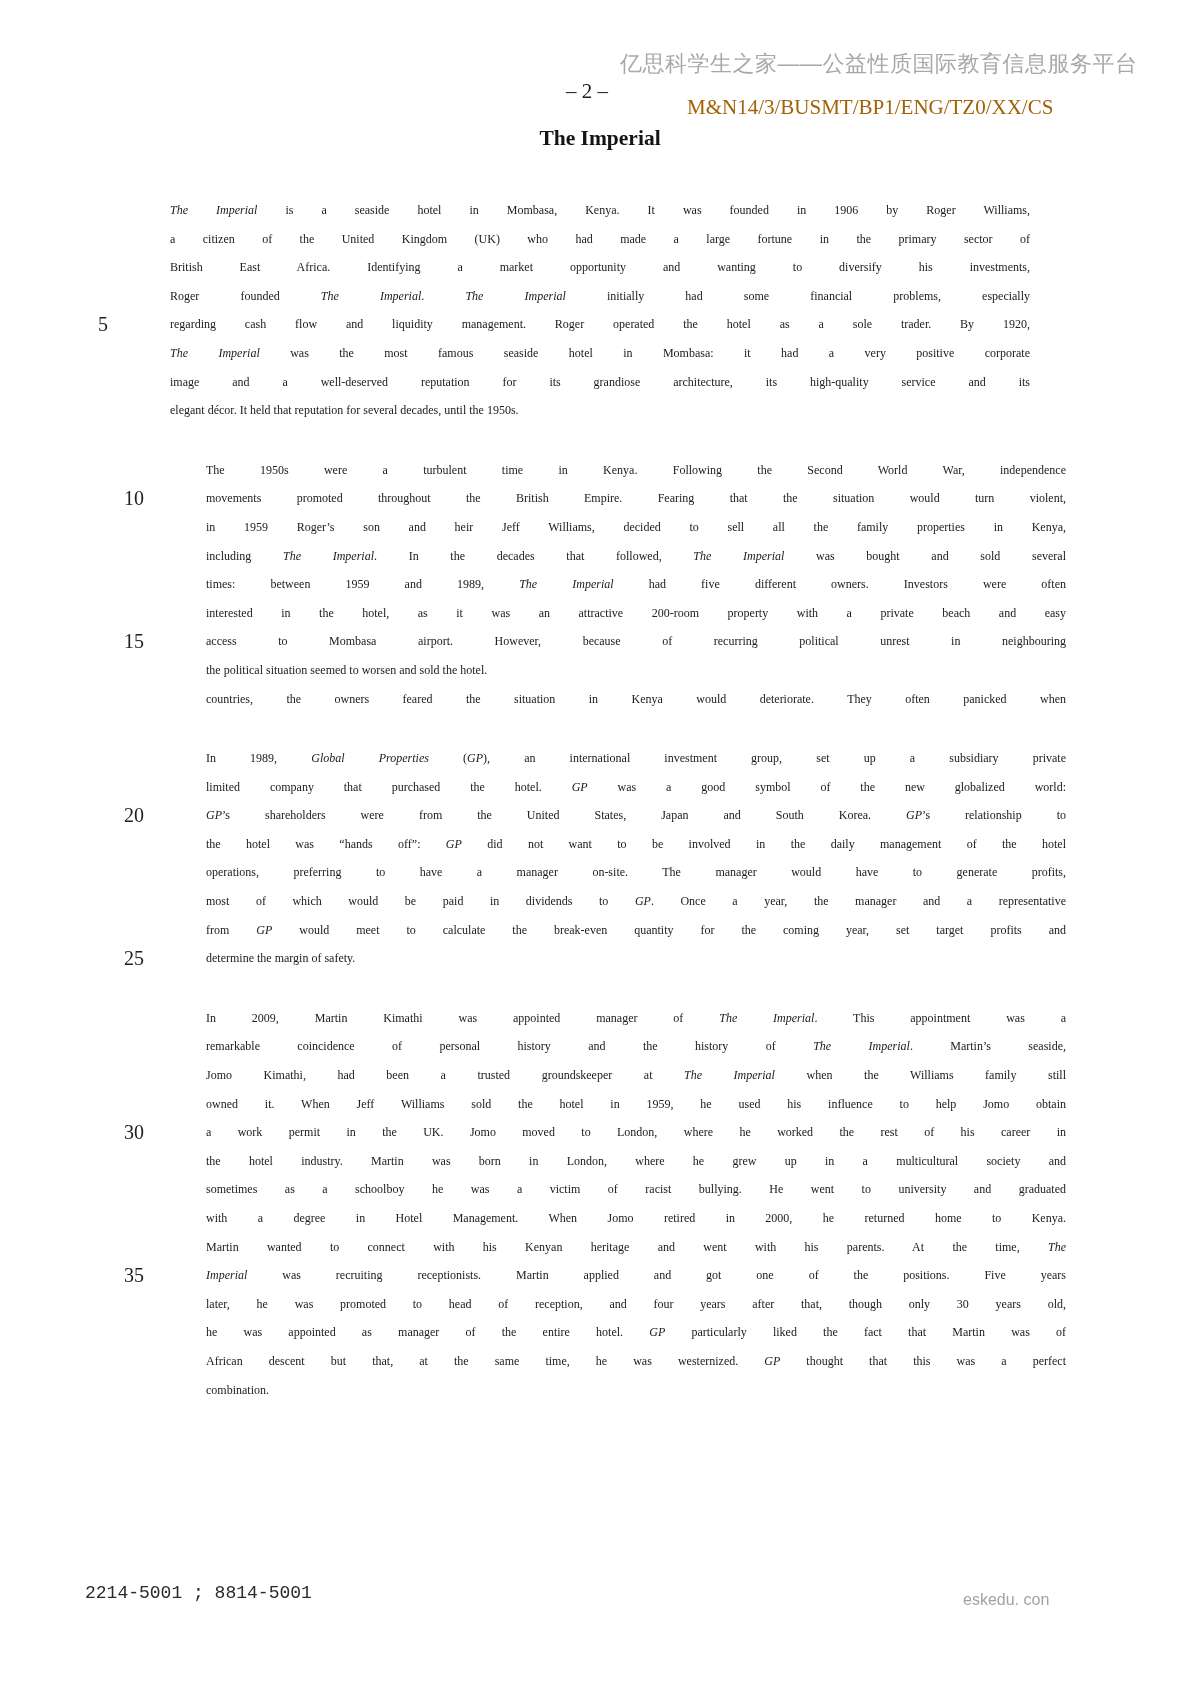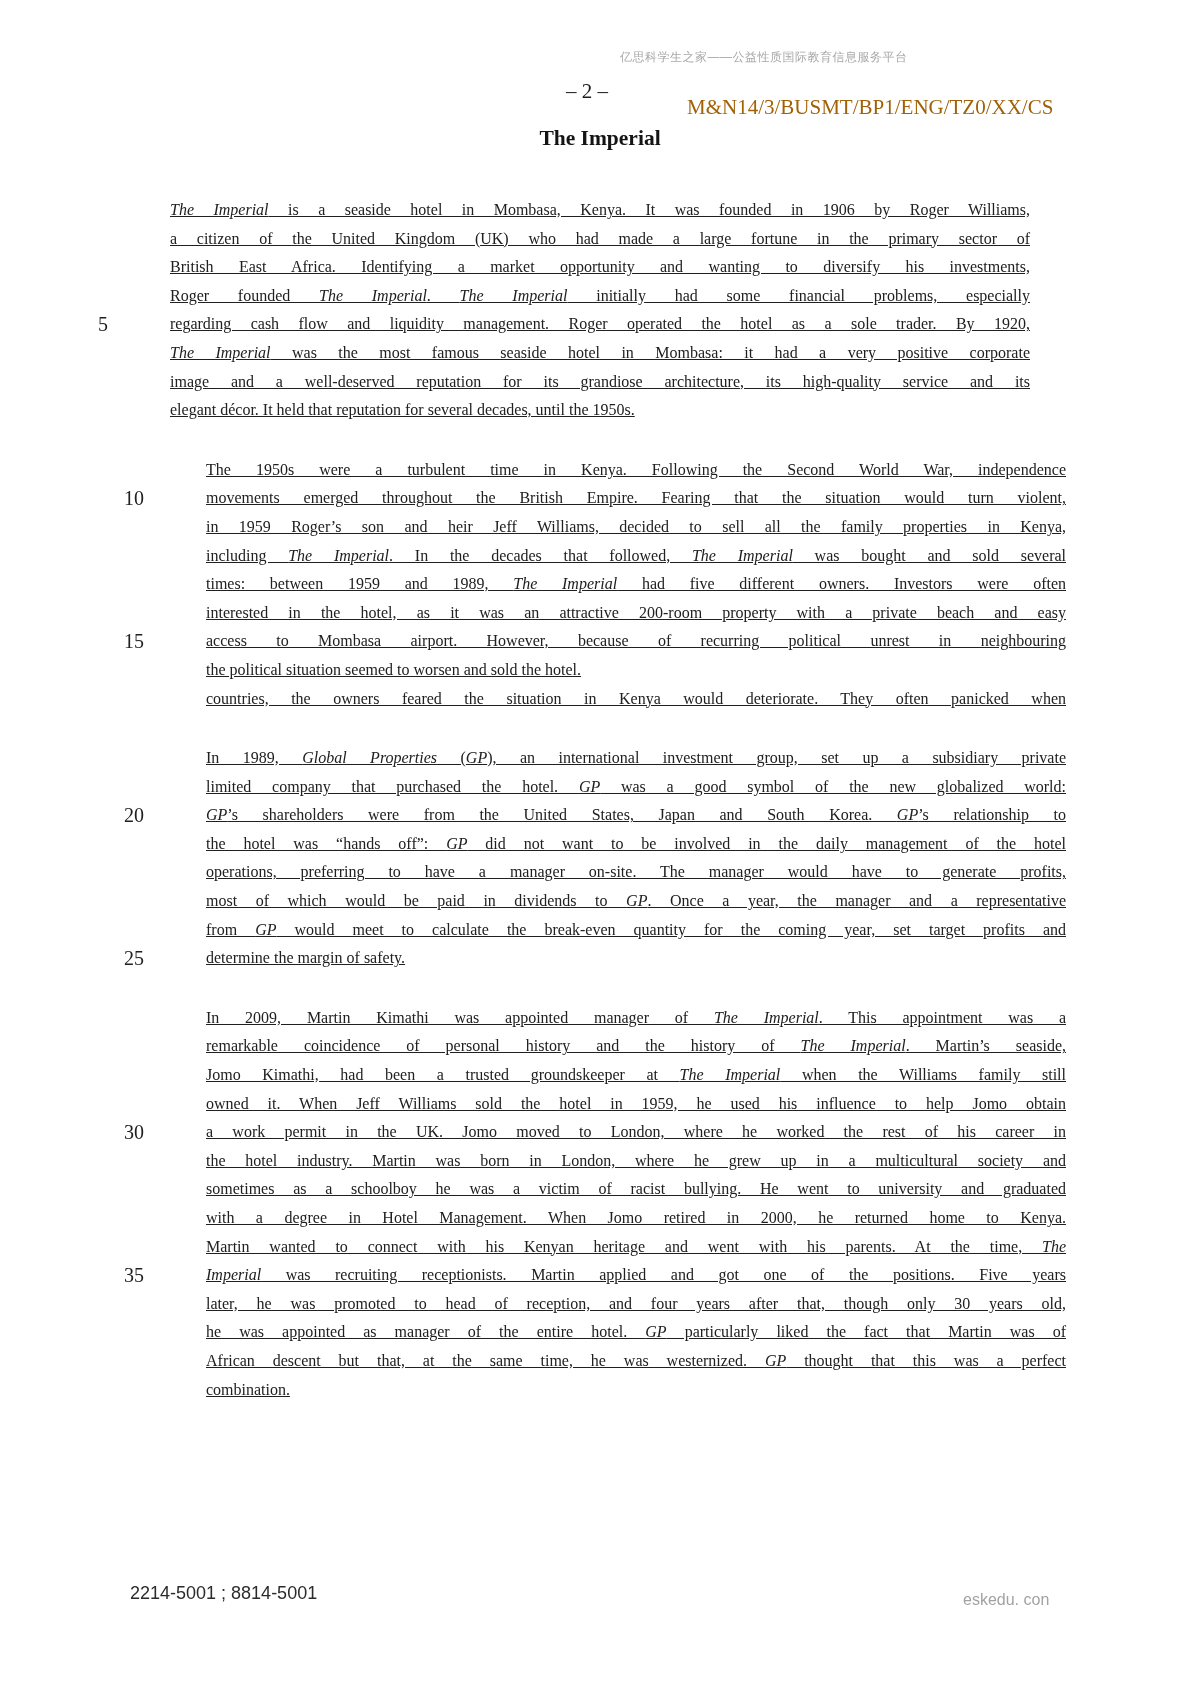--- a/index.html
+++ b/index.html
@@ -8,21 +8,21 @@
     width:1191px;height:1684px;
     background:#ffffff;
     font-family:"Liberation Serif","DejaVu Serif",serif;
     color:#202020;
     overflow:hidden;
   }
   
   .cn-watermark{
     position:absolute;left:620px;top:49px;
     font-family:"Liberation Sans","DejaVu Sans",sans-serif;
-    font-size:12px;letter-spacing:.5px;color:#a8a8a8;
+    font-size:22px;letter-spacing:.5px;color:#a8a8a8;
     white-space:nowrap;
   }
   .page-number{
     position:absolute;left:566px;top:79px;
     font-size:21px;color:#1c1c1c;white-space:nowrap;
   }
   .paper-code{
     position:absolute;left:687px;top:95px;
     font-size:21px;color:#a16207;white-space:nowrap;
   }
@@ -39,30 +39,30 @@
   .para{margin:0;}
   .para + .para{margin-top:31px;padding-left:36px;}
   .row{display:flex;align-items:flex-start;}
   .gutter{
     flex:none;width:170px;box-sizing:border-box;
     padding-right:62px;text-align:right;
     font-size:20px;line-height:28.6px;color:#202020;
   }
   .line{
     flex:none;width:860px;
-    font-size:16px;line-height:28.6px;color:#202020;
-    text-align:justify;text-align-last:justify;text-decoration:underline;
+    font-size:12px;line-height:28.6px;color:#202020;
+    text-align:justify;text-align-last:justify;
   }
   .line.last{text-align:left;text-align-last:left;}
   .line i{font-style:italic;}
   
   .footer-ref{
     position:absolute;left:85px;top:1583px;
-    font-family:Liberation Sans, sans-serif;
-    font-size:18px;color:#2b2b2b;white-space:nowrap;margin-left:45px;
+    font-family:Liberation Mono, monospace;
+    font-size:18px;color:#2b2b2b;white-space:nowrap;
   }
   .footer-watermark{
     position:absolute;left:963px;top:1572px;
     font-family:"Liberation Sans","DejaVu Sans",sans-serif;
     font-size:16px;color:#a2a2a2;white-space:nowrap;margin-top:19px;
   }
 </style>
 </head>
 <body>
 
@@ -111,21 +111,21 @@
           <div class="line last"><span>elegant décor.  It held that reputation for several decades, until the 1950s.</span></div>
         </div>
       </div>
       <div class="para">
         <div class="row">
           <div class="gutter"></div>
           <div class="line"><span>The 1950s were a turbulent time in Kenya.  Following the Second World War, independence</span></div>
         </div>
         <div class="row">
           <div class="gutter">10</div>
-          <div class="line"><span>movements emerged throughout the British Empire.  Fearing that the situation would turn violent,</span></div>
+          <div class="line"><span>movements promoted throughout the British Empire.  Fearing that the situation would turn violent,</span></div>
         </div>
         <div class="row">
           <div class="gutter"></div>
           <div class="line"><span>in 1959 Roger’s son and heir Jeff Williams, decided to sell all the family properties in Kenya,</span></div>
         </div>
         <div class="row">
           <div class="gutter"></div>
           <div class="line"><span>including </span><i>The Imperial</i><span>.  In the decades that followed, </span><i>The Imperial</i><span> was bought and sold several</span></div>
         </div>
         <div class="row">

